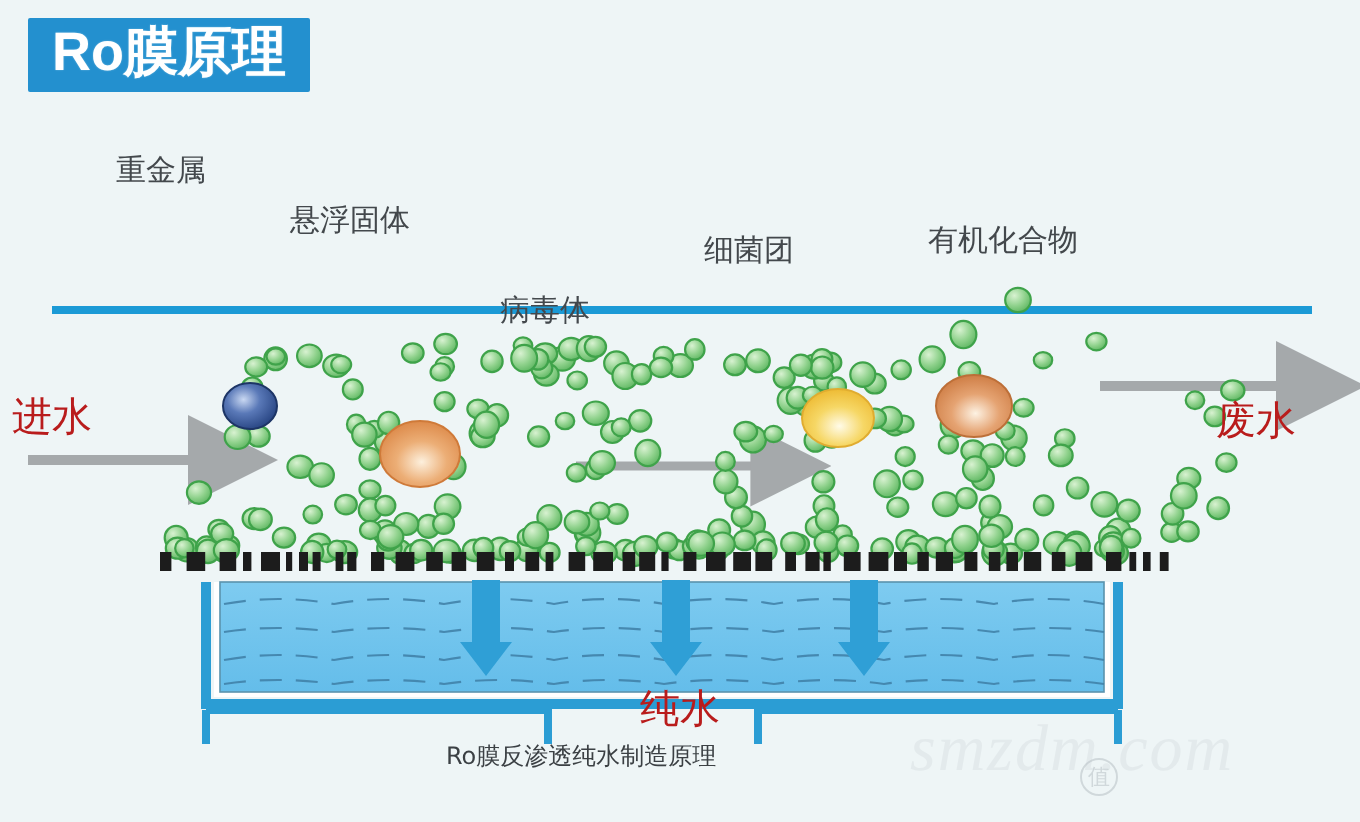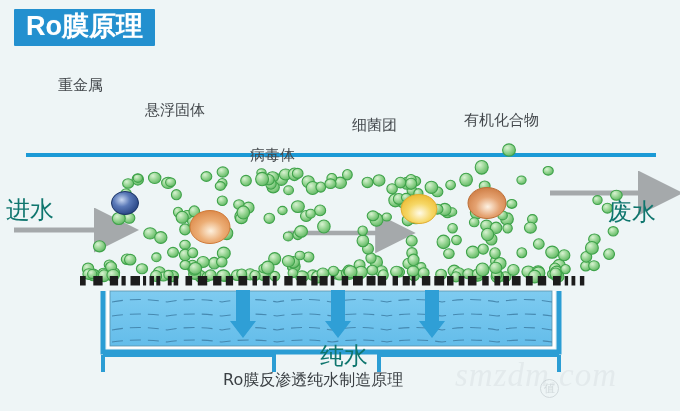--- a/index.html
+++ b/index.html
@@ -30,22 +30,22 @@
 
   
   .cn{
     position:absolute;
     color:#43484c;
     font-size:15px;
     white-space:nowrap;
     font-family:"DejaVu Sans","Liberation Sans",sans-serif;
     line-height:1;
   }
-  .cn.big{font-size:24px;color:#0f766e;}
-  .cn.cap{font-size:16px;color:#3b4044;}
+  .cn.big{font-size:20px;color:#b91c1c;}
+  .cn.cap{font-size:12px;color:#3b4044;}
 
   #lbl-heavy-metal{left:58px;top:78px;}
   #lbl-suspended{left:145px;top:103px;}
   #lbl-virus{left:250px;top:101px;margin-top:47px;}
   #lbl-bacteria{left:352px;top:94px;margin-top:24px;}
   #lbl-organic{left:464px;top:113px;}
 
   #lbl-inflow{left:6px;top:198px;}
   #lbl-outflow{left:608px;top:200px;}
   #lbl-purewater{left:320px;top:344px;}

